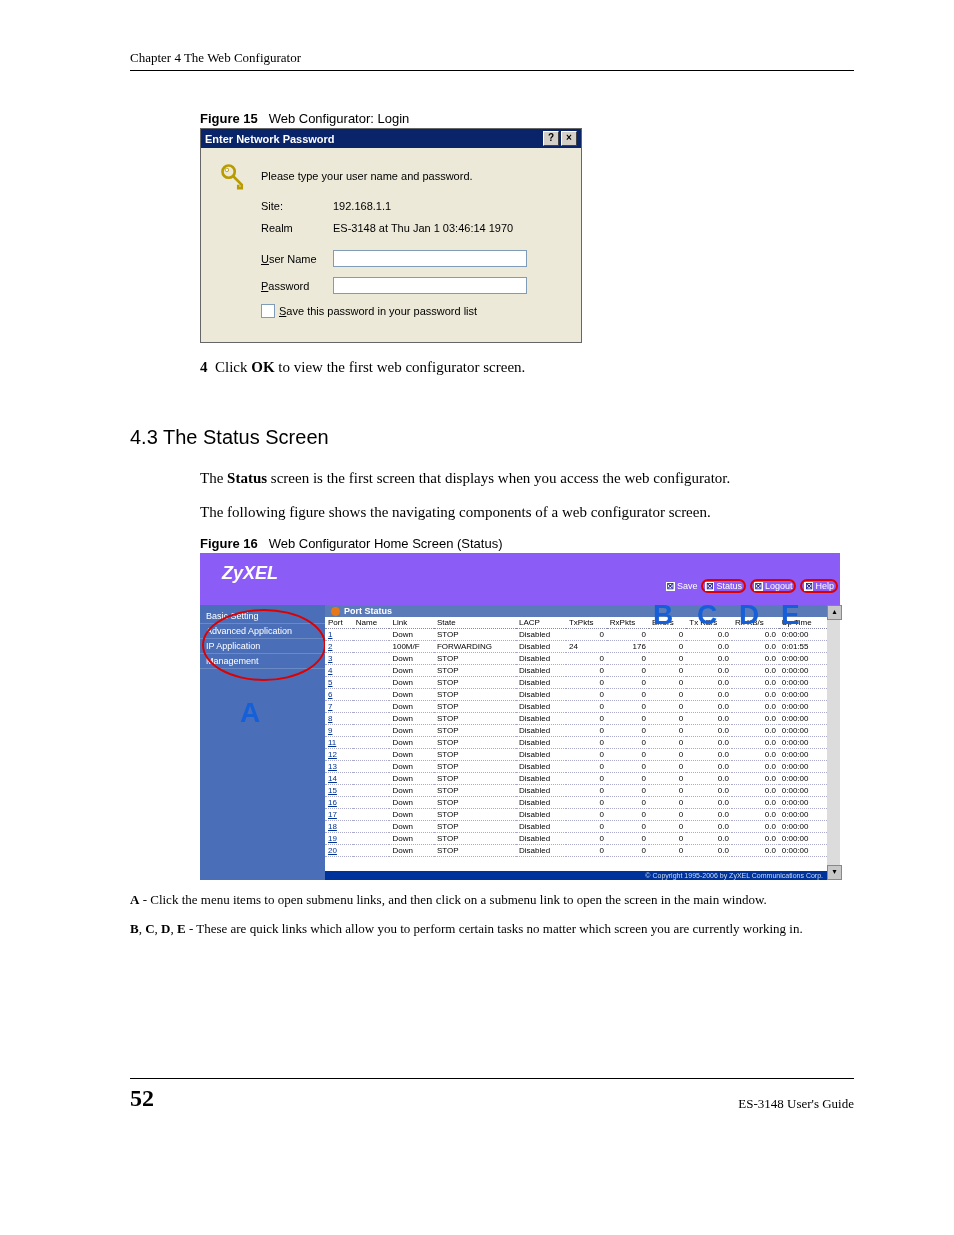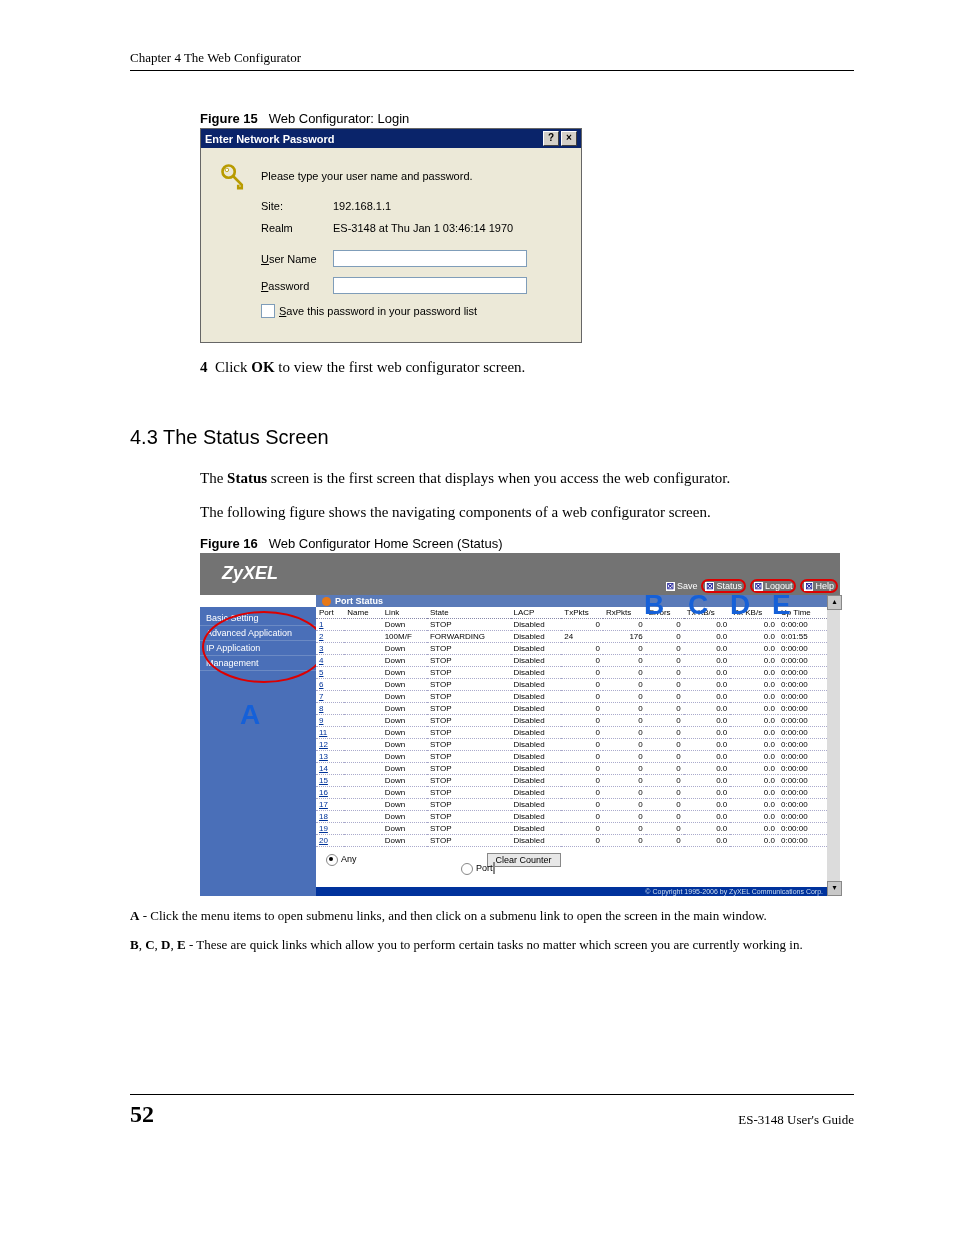--- a/index.html
+++ b/index.html
@@ -120,22 +120,22 @@
   .status-shot {
     margin-left: 70px;
     width: 640px;
     background: #00008b;
     font-family: Arial, sans-serif;
     font-size: 9px;
     color: #000;
     position: relative;
   }
   .status-top {
-    height: 42px;
-    background: #737373;
+    height: 52px;
+    background: #8b5cf6;
     position: relative;
   }
   .logo {
     color: #fff;
     font-weight: bold;
     font-style: italic;
     font-size: 18px;
     position: absolute;
     left: 22px; top: 10px;
     font-family: Arial, sans-serif;
@@ -154,26 +154,25 @@
     display:inline-block;width:9px;height:9px;background:#fff;color:#00008b;
     text-align:center;font-size:8px;line-height:9px;font-weight:bold;margin-right:2px;
   }
   .circle-link {
     border: 2px solid #d00;
     border-radius: 10px;
     padding: 0 2px;
   }
   .status-body { display: flex; background: #fff; position: relative; }
   .sidebar {
-    width: 116px;
+    width: 125px;
     background: #4a6fb8;
     padding-top: 4px;
     flex-shrink: 0;
     position: relative;
-    margin-top: 12px;
   }
   .menu-item {
     color: #fff;
     font-size: 9px;
     padding: 2px 6px;
     border-bottom: 1px solid #6b8ac4;
   }
   .menu-ellipse {
     position: absolute;
     border: 2px solid #d00;
@@ -624,25 +623,20 @@
               <td>Disabled</td>
               <td style="text-align: right;">0</td>
               <td style="text-align: right;">0</td>
               <td style="text-align: right;">0</td>
               <td style="text-align: right;">0.0</td>
               <td style="text-align: right;">0.0</td>
               <td>0:00:00</td>
             </tr>
           </tbody>
       </table>
-      <div class="bottom-ctrls">
-        <div><span class="radio on"></span><span>Any</span></div>
-        <div style="position:absolute;left:145px;margin-top:18px;"><span class="radio"></span><span>Port</span> <span class="port-in"></span></div>
-        <span class="clr-btn" style="margin-left:120px;">Clear Counter</span>
-      </div>
       <div style="height:14px;"></div>
       <div class="copyright">© Copyright 1995-2006 by ZyXEL Communications Corp.</div>
       <div class="big-label" style="left:328px;top:-6px;">B</div>
       <div class="big-label" style="left:372px;top:-6px;">C</div>
       <div class="big-label" style="left:414px;top:-6px;">D</div>
       <div class="big-label" style="left:456px;top:-6px;">E</div>
     </div>
     <div class="scroll-col">
       <div class="scroll-btn" style="top:0;">▴</div>
       <div class="scroll-btn" style="bottom:0;">▾</div>

